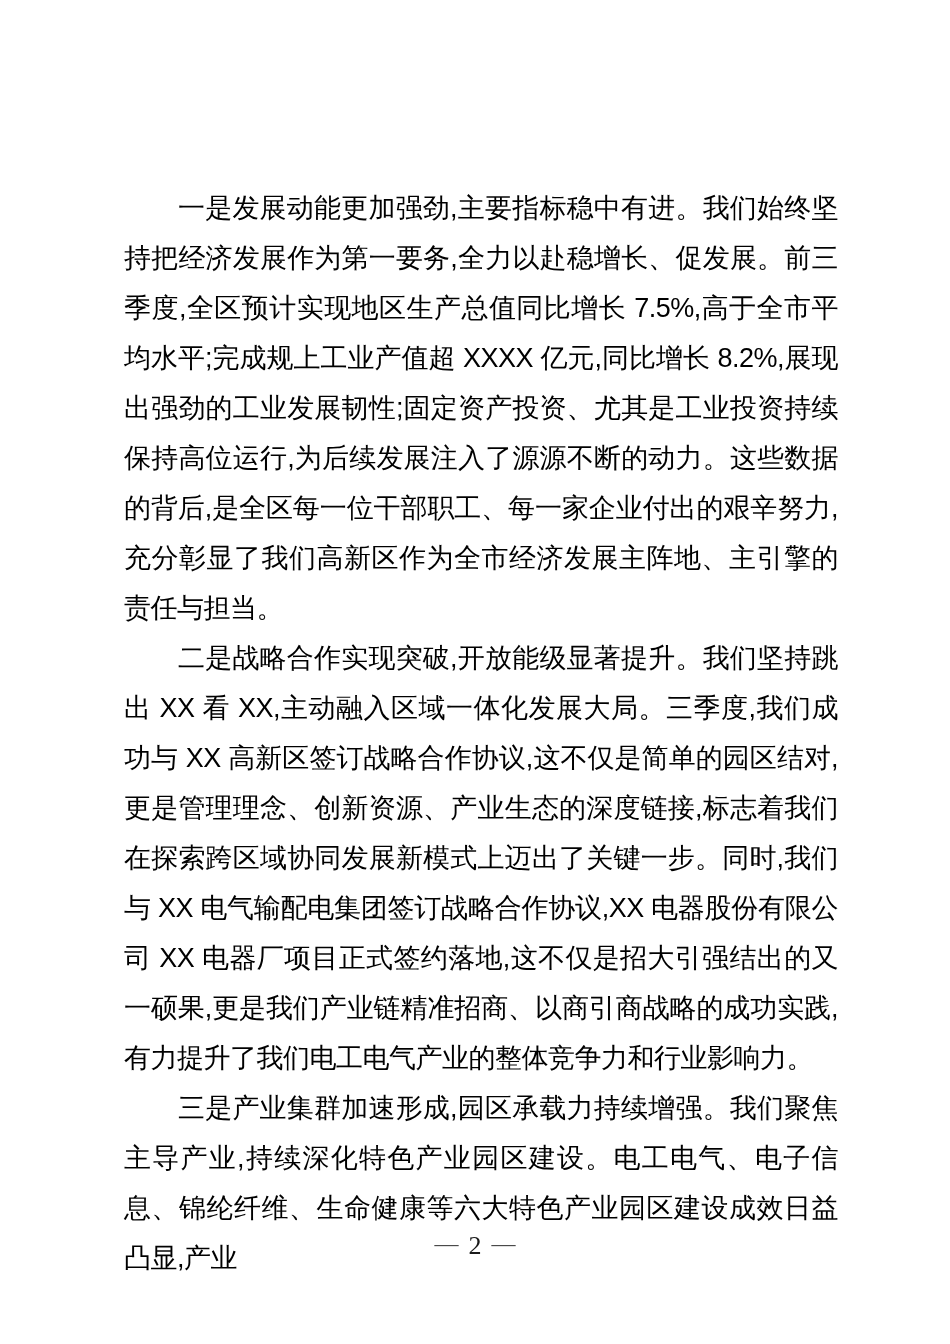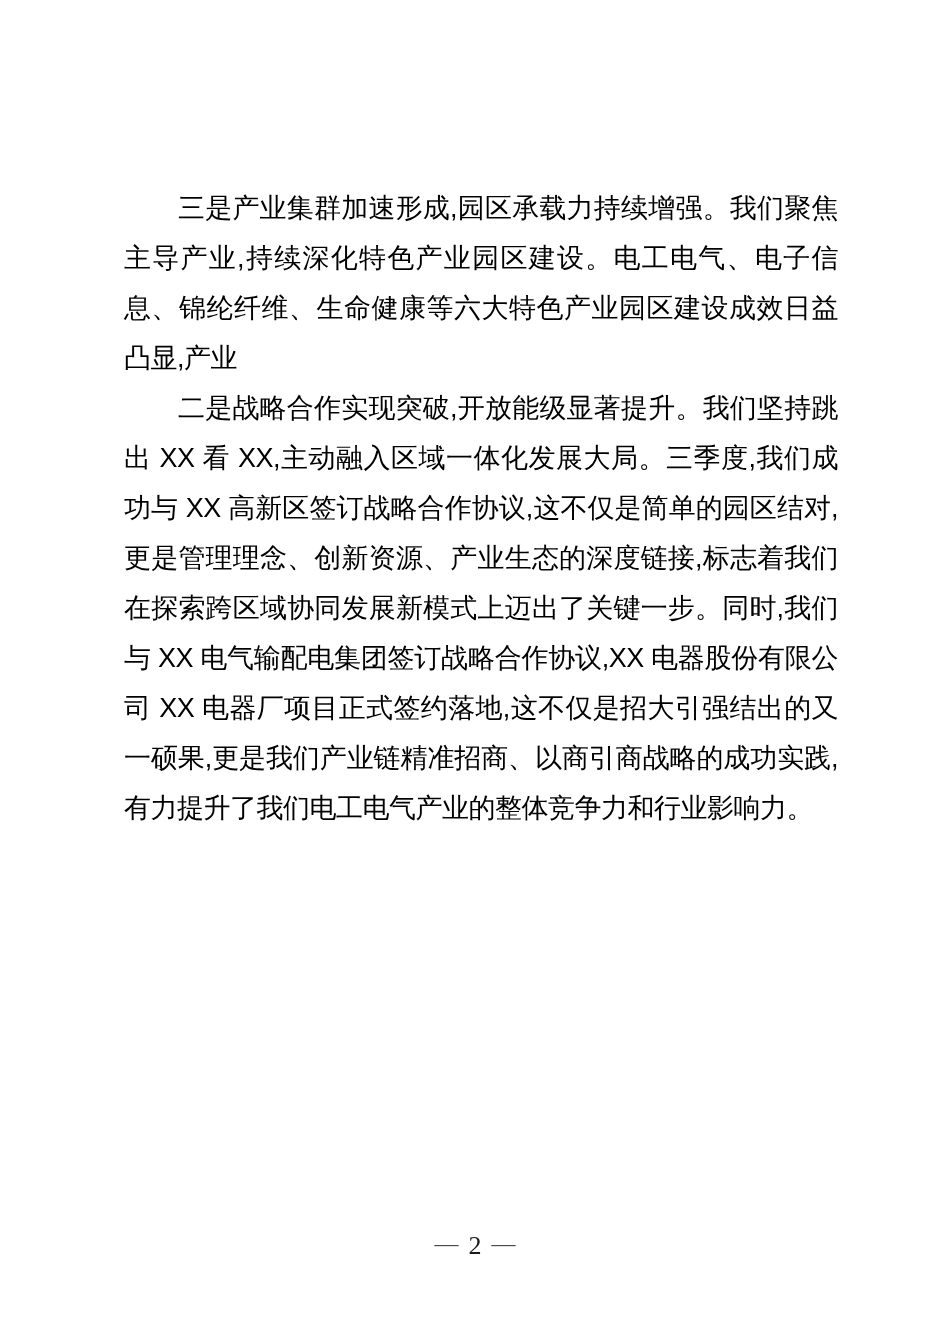--- a/index.html
+++ b/index.html
@@ -54,21 +54,22 @@
   .page-footer .num {
     color: #1a1a1a;
   }
 </style>
 </head>
 <body>
 
 <div class="page">
 
   <div class="doc-body">
+    <p>一是发展动能更加强劲,主要指标稳中有进。我们始终坚持把经济发展作为第一要务,全力以赴稳增长、促发展。前三季度,全区预计实现地区生产总值同比增长 7.5%,高于全市平均水平;完成规上工业产值超 XXXX 亿元,同比增长 8.2%,展现出强劲的工业发展韧性;固定资产投资、尤其是工业投资持续保持高位运行,为后续发展注入了源源不断的动力。这些数据的背后,是全区每一位干部职工、每一家企业付出的艰辛努力,充分彰显了我们高新区作为全市经济发展主阵地、主引擎的责任与担当。</p>
+    <p>二是战略合作实现突破,开放能级显著提升。我们坚持跳出 XX 看 XX,主动融入区域一体化发展大局。三季度,我们成功与 XX 高新区签订战略合作协议,这不仅是简单的园区结对,更是管理理念、创新资源、产业生态的深度链接,标志着我们在探索跨区域协同发展新模式上迈出了关键一步。同时,我们与 XX 电气输配电集团签订战略合作协议,XX 电器股份有限公司 XX 电器厂项目正式签约落地,这不仅是招大引强结出的又一硕果,更是我们产业链精准招商、以商引商战略的成功实践,有力提升了我们电工电气产业的整体竞争力和行业影响力。</p>
     <p>三是产业集群加速形成,园区承载力持续增强。我们聚焦主导产业,持续深化特色产业园区建设。电工电气、电子信息、锦纶纤维、生命健康等六大特色产业园区建设成效日益凸显,产业</p>
-    <p>二是战略合作实现突破,开放能级显著提升。我们坚持跳出 XX 看 XX,主动融入区域一体化发展大局。三季度,我们成功与 XX 高新区签订战略合作协议,这不仅是简单的园区结对,更是管理理念、创新资源、产业生态的深度链接,标志着我们在探索跨区域协同发展新模式上迈出了关键一步。同时,我们与 XX 电气输配电集团签订战略合作协议,XX 电器股份有限公司 XX 电器厂项目正式签约落地,这不仅是招大引强结出的又一硕果,更是我们产业链精准招商、以商引商战略的成功实践,有力提升了我们电工电气产业的整体竞争力和行业影响力。</p>
   </div>
 
   <div class="page-footer">
     <span class="dash">—</span><span class="num">2</span><span class="dash">—</span>
   </div>
 
 </div>
 
 </body></html>

